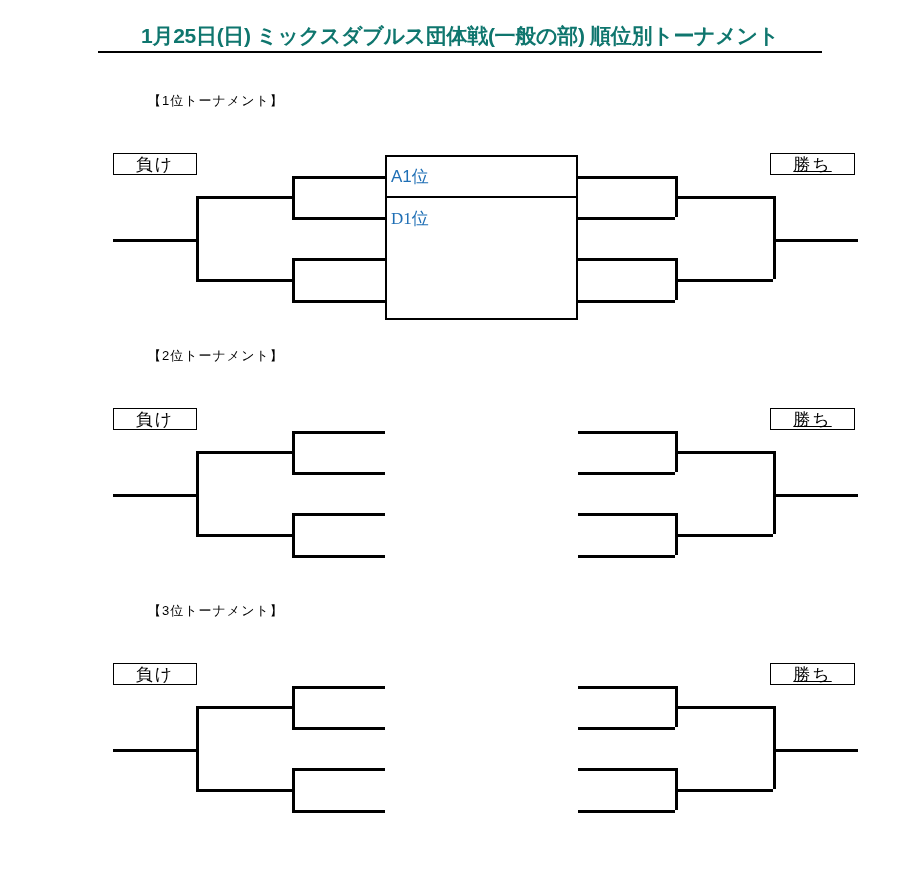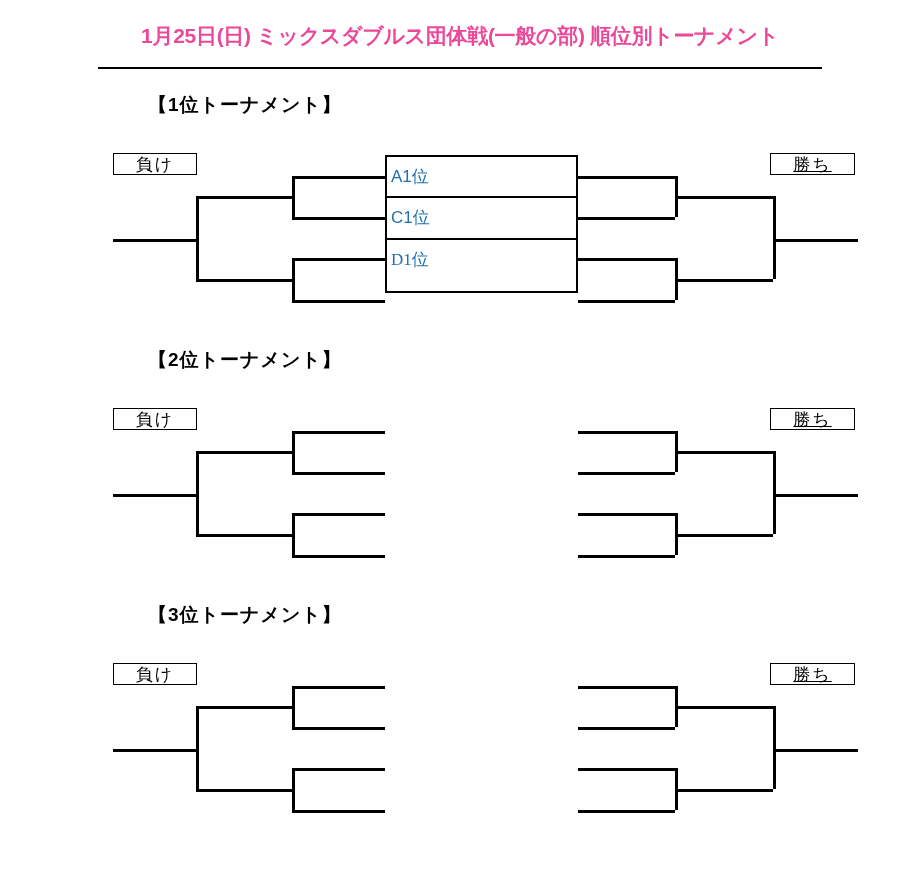--- a/index.html
+++ b/index.html
@@ -17,40 +17,40 @@
 
   
   .page-title {
     position: absolute;
     left: 98px;
     top: 22px;
     width: 724px;
     font-size: 21px;
     font-weight: bold;
     letter-spacing: -0.3px;
-    color: #ec4899;
+    color: #0f766e;
     text-align: center;
     border-bottom: 2px solid #000000;
-    padding-bottom: 17px;
+    padding-bottom: 1px;
     white-space: nowrap;
   }
 
   
   .tournament {
     position: absolute;
     left: 0;
     width: 920px;
     height: 250px;
   }
   .section-heading {
     position: absolute;
     left: 148px;
     top: 0px;
-    font-size: 19px;
-    font-weight: bold;
+    font-size: 13px;
+    font-weight: normal;
     color: #000000;
     letter-spacing: 1px;
     white-space: nowrap;
   }
 
   
   .tag-box {
     position: absolute;
     height: 22px;
     border: 1px solid #000000;
@@ -64,21 +64,21 @@
   }
   .tag-lose { left: 113px; top: 61px; width: 84px; }
   .tag-win  { left: 770px; top: 61px; width: 85px; text-decoration: underline; }
 
   
   .entries-box {
     position: absolute;
     left: 385px;
     top: 63px;
     width: 193px;
-    height: 138px;
+    height: 165px;
     border: 2px solid #000000;
     box-sizing: border-box;
     background: #ffffff;
   }
   .entry-row {
     height: 41.25px;
     box-sizing: border-box;
     border-bottom: 2px solid #000000;
     position: relative;
   }
@@ -111,23 +111,20 @@
 <div class="page-title">1月25日(日) ミックスダブルス団体戦(一般の部) 順位別トーナメント</div>
 
 <div id="tournaments-root">
     <div class="tournament" style="top: 92px;">
       <div class="section-heading">【1位トーナメント】</div>
       <div class="tag-box tag-lose">負け</div>
       <div class="tag-box tag-win">勝ち</div>
       <div class="entries-box">
         <div class="entry-row">
           <span class="entry-label">A1位</span>
-        </div>
-        <div class="entry-row">
-          <span class="entry-label">C1位</span>
         </div>
         <div class="entry-row">
           <span class="entry-label">D1位</span>
         </div>
       </div>
       <div class="ln-h" style="left: 292px; top: 84px; width: 93px;"></div>
       <div class="ln-h" style="left: 292px; top: 125px; width: 93px;"></div>
       <div class="ln-v" style="left: 292px; top: 84px; height: 41px;"></div>
       <div class="ln-h" style="left: 196px; top: 104px; width: 96px;"></div>
       <div class="ln-h" style="left: 292px; top: 166px; width: 93px;"></div>

